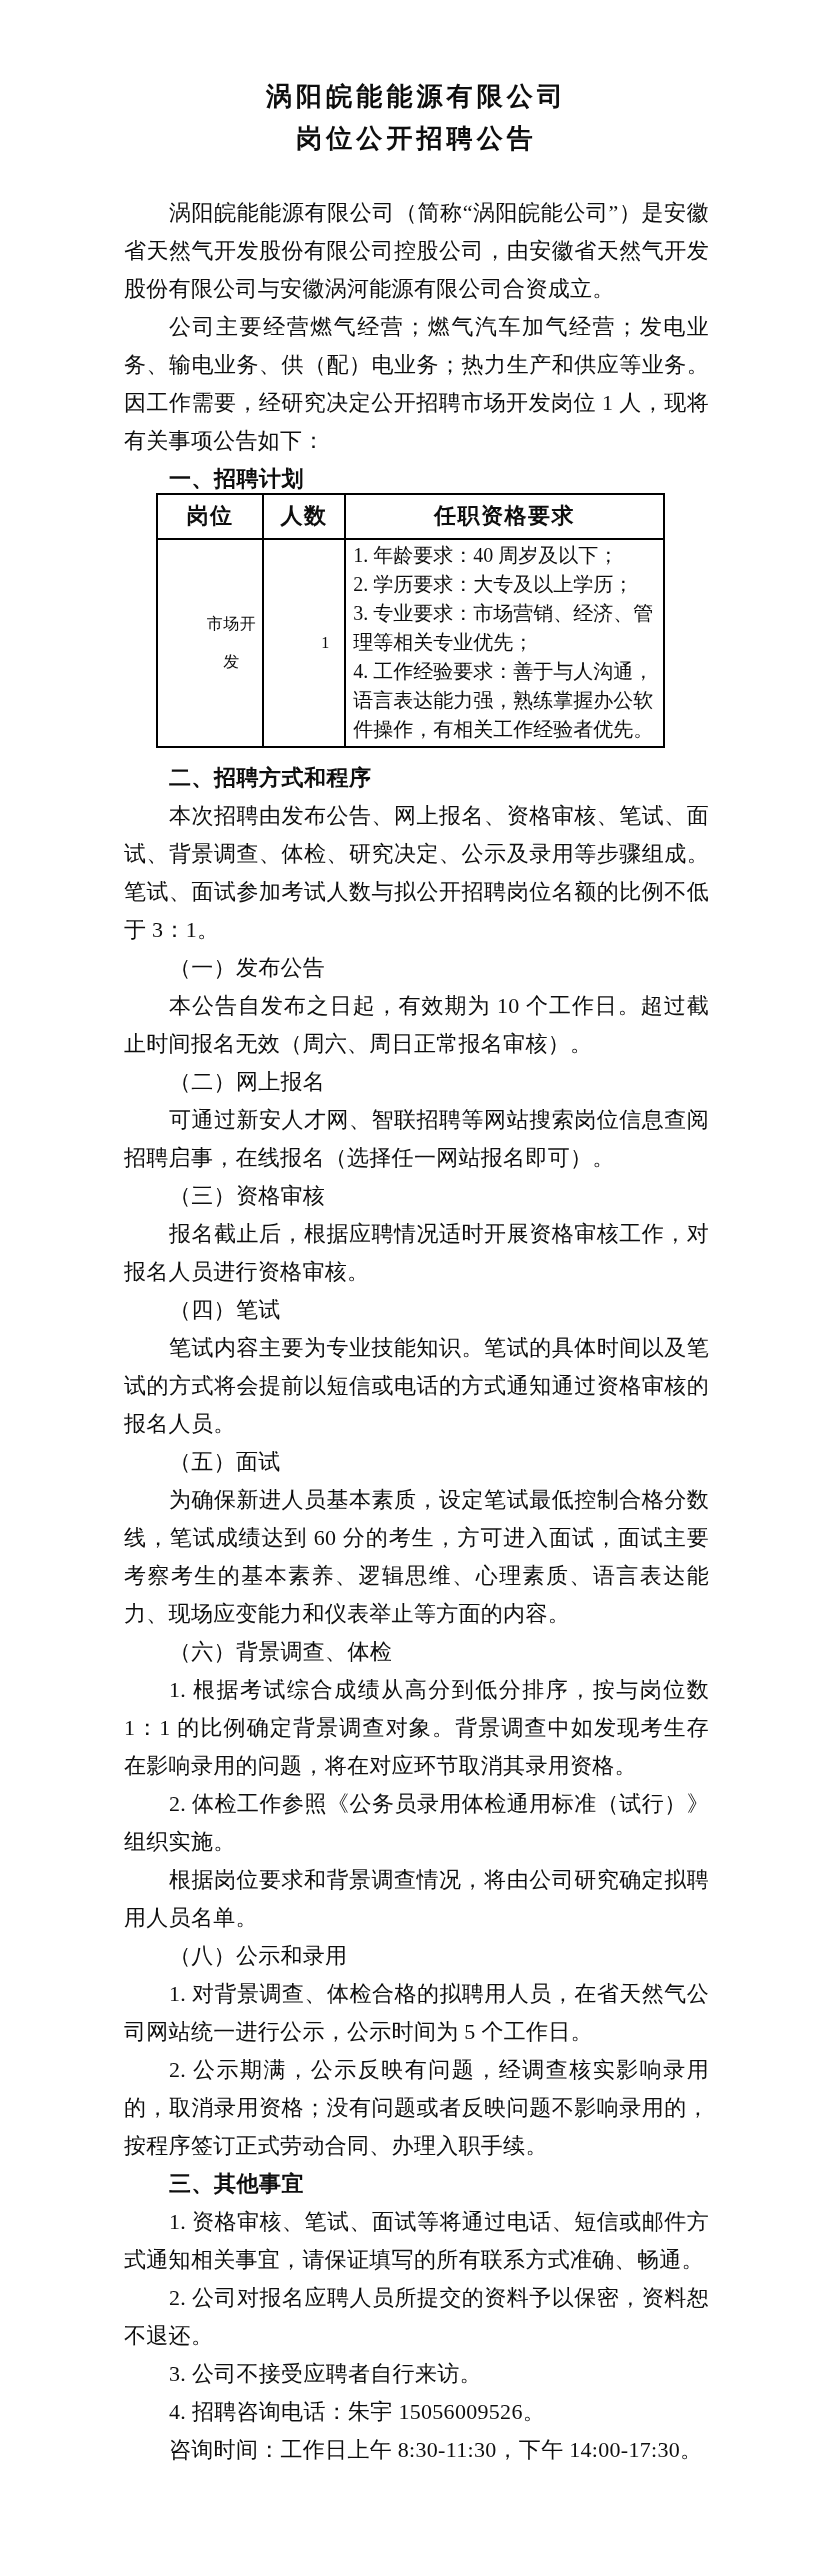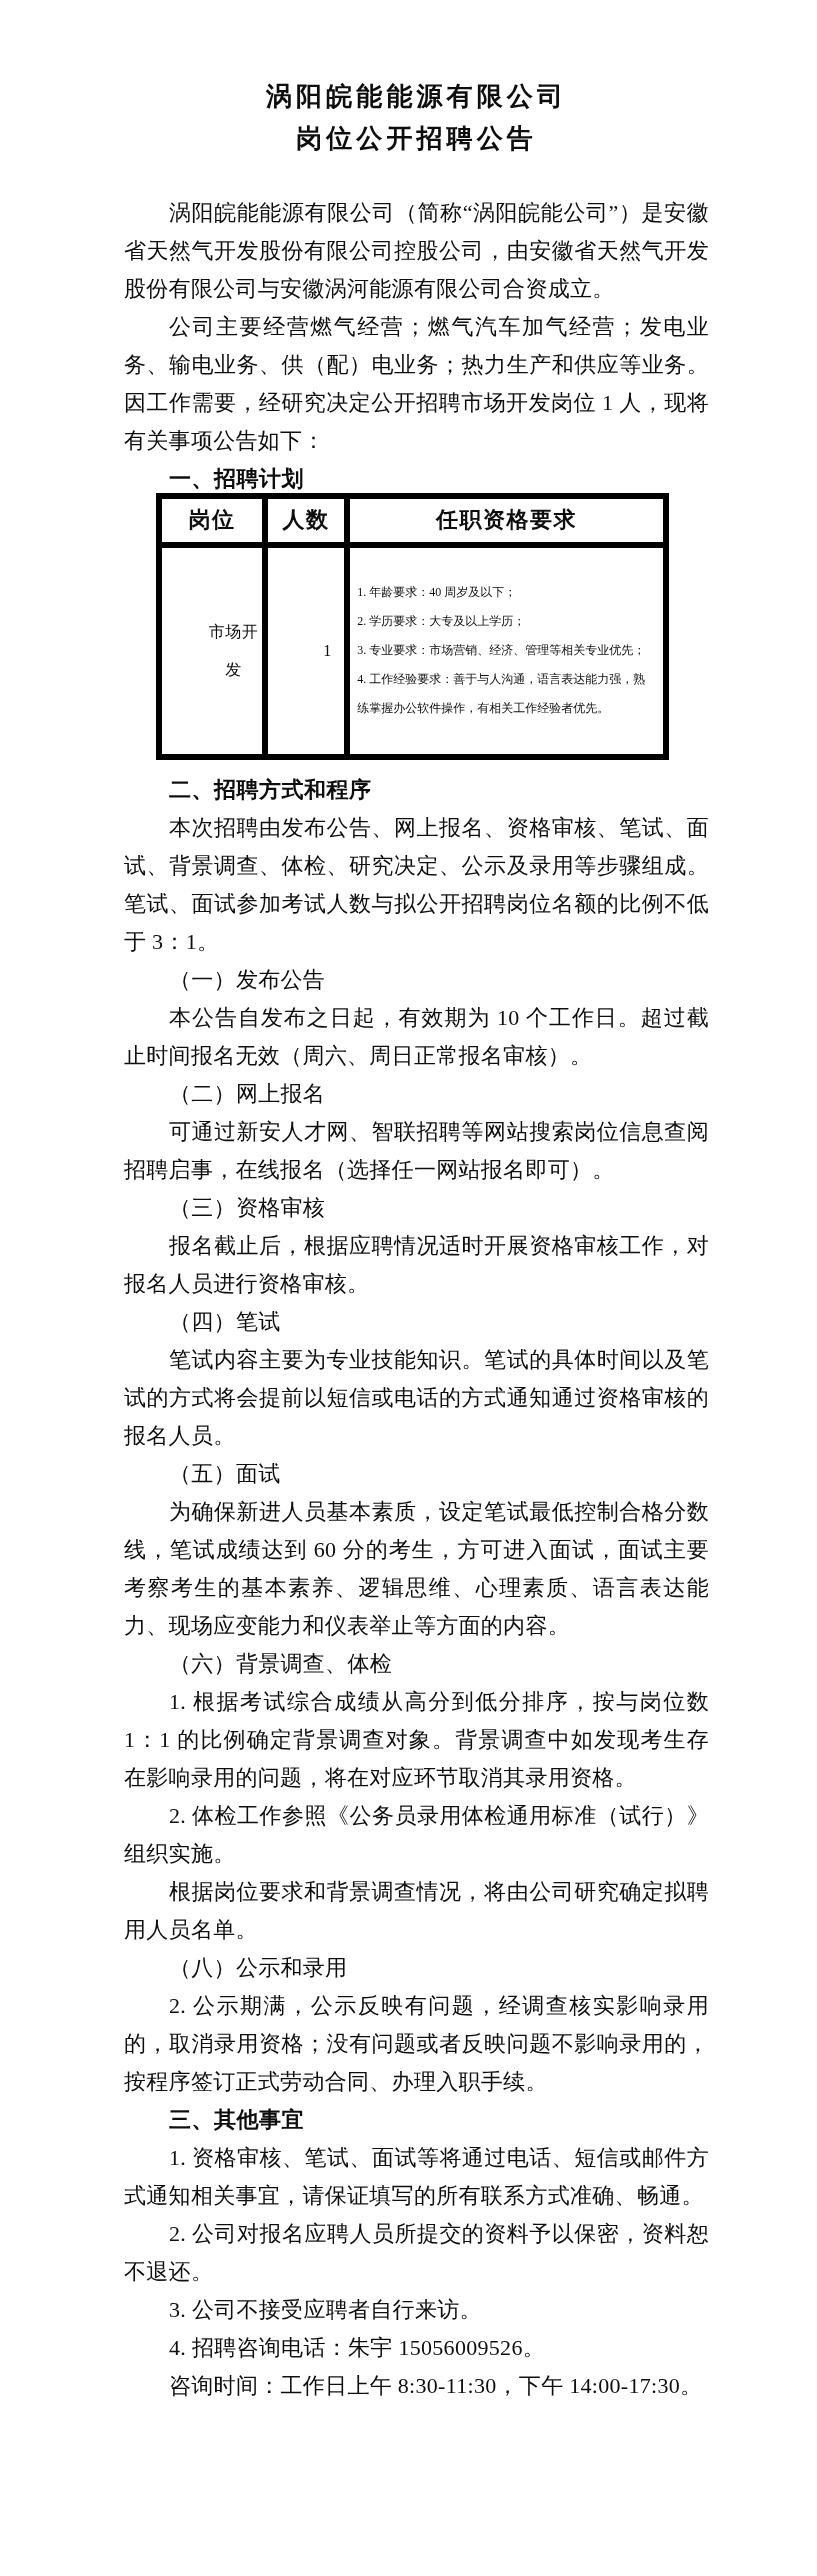--- a/index.html
+++ b/index.html
@@ -43,38 +43,38 @@
   .h-sub { font-weight: 400; text-indent: 45px; }
   #blocks-after > p:first-child { margin-top: 10.8px; }
 
   table.recruit {
     border-collapse: collapse;
     table-layout: fixed;
     width: 508px;
     margin: -5.2px 0 0 32px;
     background: #ffffff;
   }
-  table.recruit th, table.recruit td { border: 6px solid #000000; }
+  table.recruit th, table.recruit td { border: 2px solid #000000; }
   table.recruit thead th {
     height: 41px;
     font-size: 22px;
     font-weight: 700;
     text-align: center;
     vertical-align: middle;
     letter-spacing: 1.5px;
   }
   td.cell-center {
     text-align: center;
     vertical-align: middle;
     font-size: 16px;
     letter-spacing: 0.5px;
     padding-left: 44px;
   }
   td.cell-req {
-    font-size: 12px;
+    font-size: 20px;
     line-height: 29px;
     padding: 0.5px 7.2px;
     vertical-align: middle;
     height: 205px;
     letter-spacing: 0;
   }
   td.cell-req p { margin: 0; text-align: left; }
 </style>
 </head>
 <body>
@@ -132,20 +132,21 @@
         <p class="para">报名截止后，根据应聘情况适时开展资格审核工作，对报名人员进行资格审核。</p>
         <p class="h-sub">（四）笔试</p>
         <p class="para">笔试内容主要为专业技能知识。笔试的具体时间以及笔试的方式将会提前以短信或电话的方式通知通过资格审核的报名人员。</p>
         <p class="h-sub">（五）面试</p>
         <p class="para">为确保新进人员基本素质，设定笔试最低控制合格分数线，笔试成绩达到 60 分的考生，方可进入面试，面试主要考察考生的基本素养、逻辑思维、心理素质、语言表达能力、现场应变能力和仪表举止等方面的内容。</p>
         <p class="h-sub">（六）背景调查、体检</p>
         <p class="para">1. 根据考试综合成绩从高分到低分排序，按与岗位数 1：1 的比例确定背景调查对象。背景调查中如发现考生存在影响录用的问题，将在对应环节取消其录用资格。</p>
         <p class="para">2. 体检工作参照《公务员录用体检通用标准（试行）》组织实施。</p>
         <p class="para">根据岗位要求和背景调查情况，将由公司研究确定拟聘用人员名单。</p>
         <p class="h-sub">（八）公示和录用</p>
+        <p class="para">1. 对背景调查、体检合格的拟聘用人员，在省天然气公司网站统一进行公示，公示时间为 5 个工作日。</p>
         <p class="para">2. 公示期满，公示反映有问题，经调查核实影响录用的，取消录用资格；没有问题或者反映问题不影响录用的，按程序签订正式劳动合同、办理入职手续。</p>
         <p class="h-main">三、其他事宜</p>
         <p class="para">1. 资格审核、笔试、面试等将通过电话、短信或邮件方式通知相关事宜，请保证填写的所有联系方式准确、畅通。</p>
         <p class="para">2. 公司对报名应聘人员所提交的资料予以保密，资料恕不退还。</p>
         <p class="para">3. 公司不接受应聘者自行来访。</p>
         <p class="para">4. 招聘咨询电话：朱宇 15056009526。</p>
         <p class="para">咨询时间：工作日上午 8:30-11:30，下午 14:00-17:30。</p>
       </div>
 
   </div>

